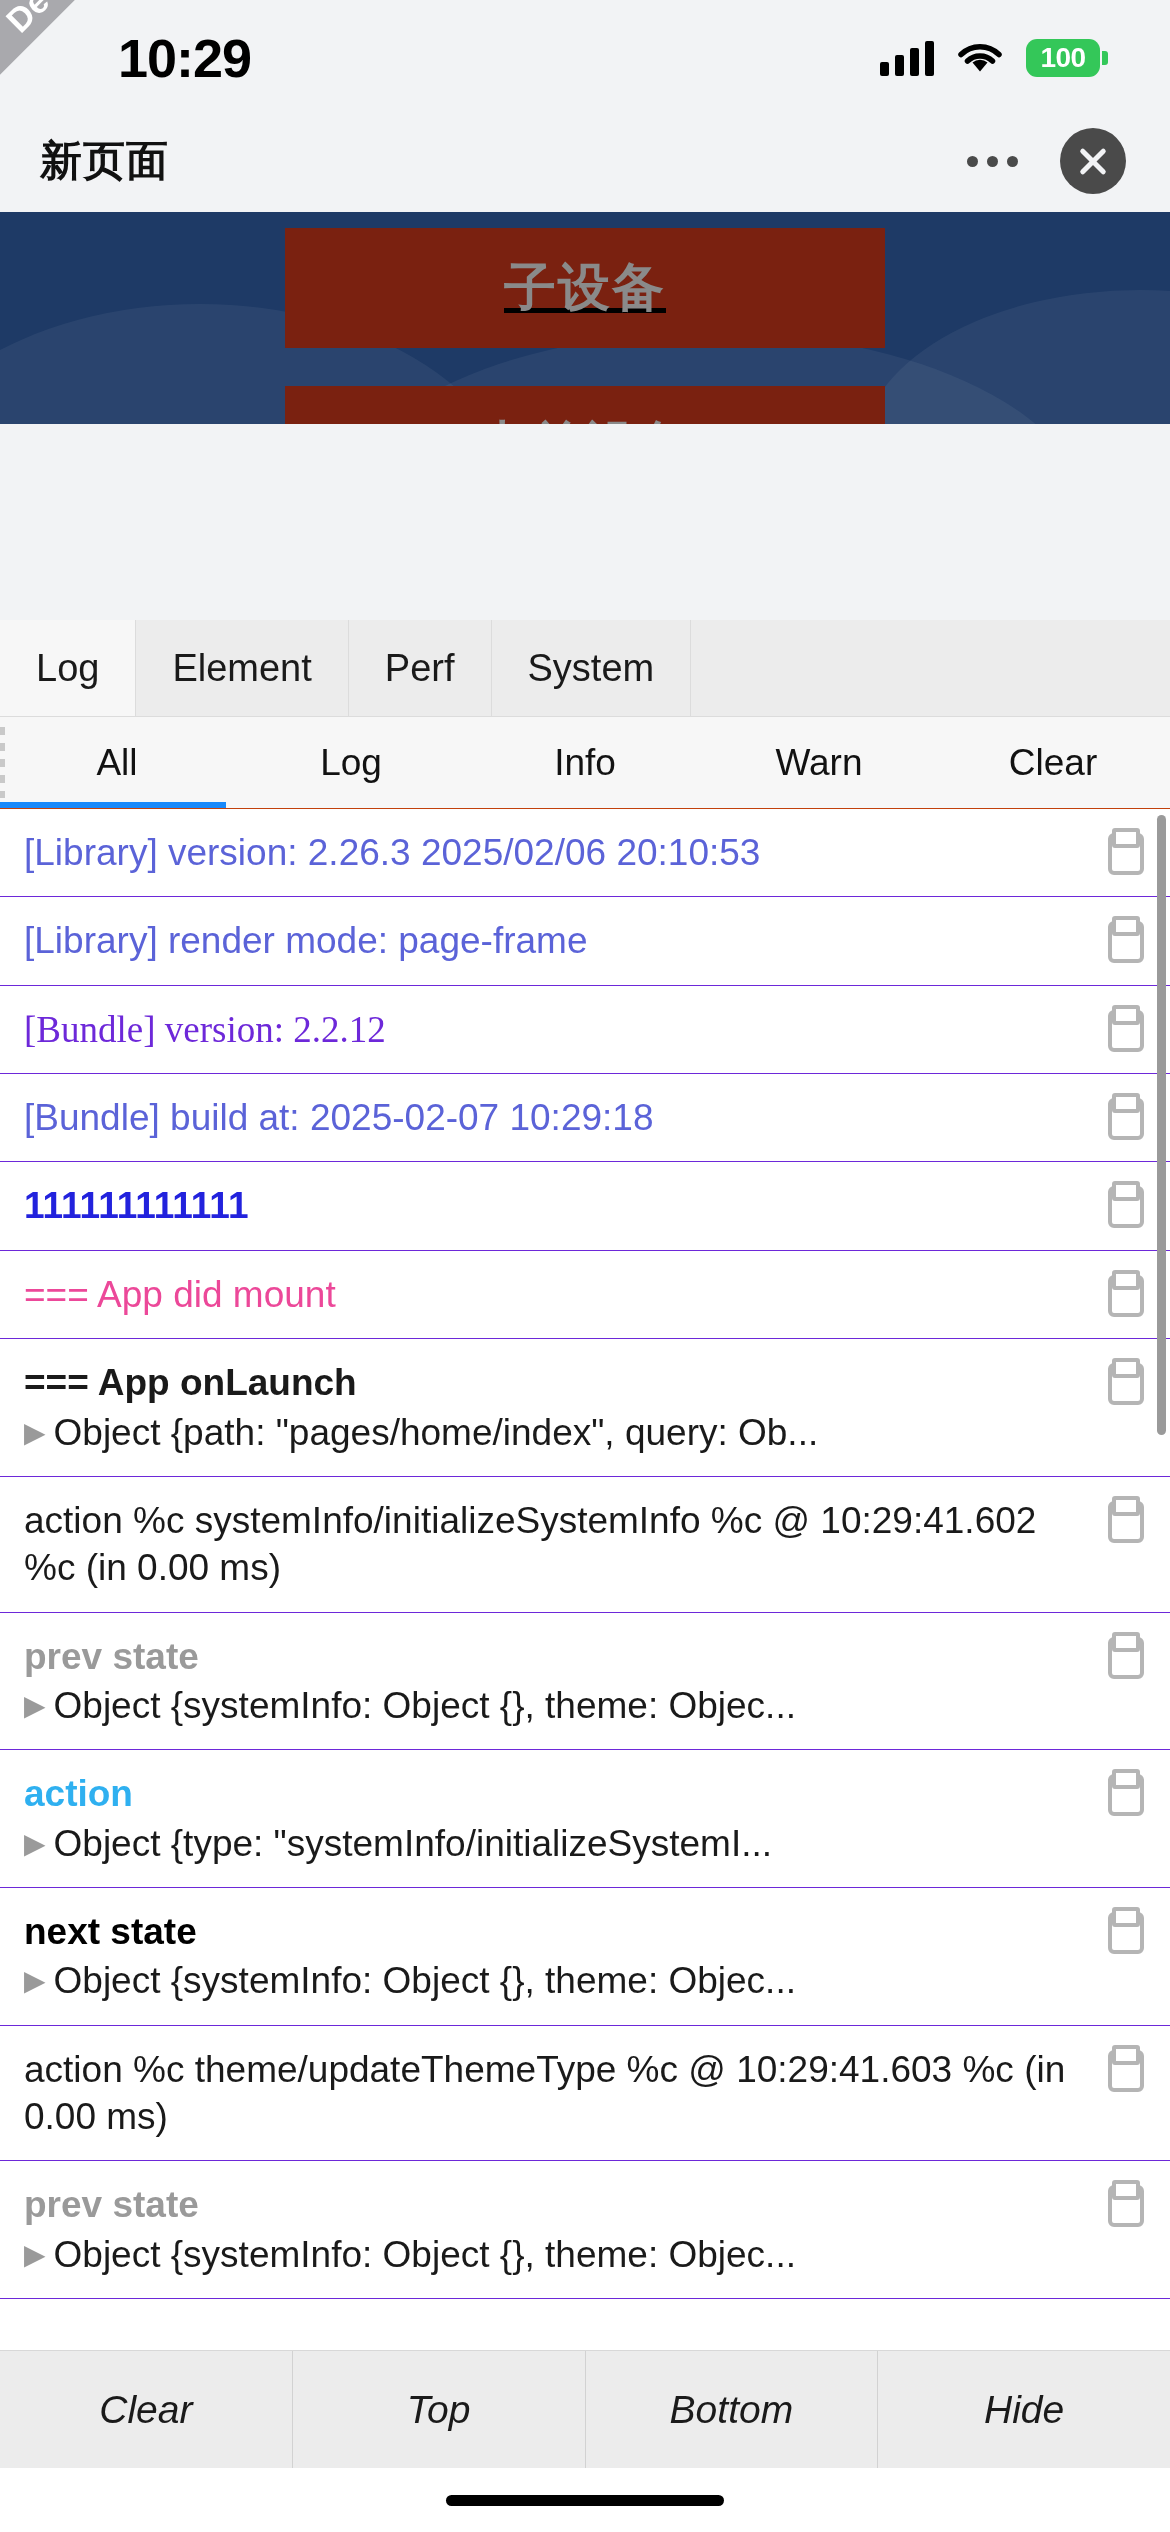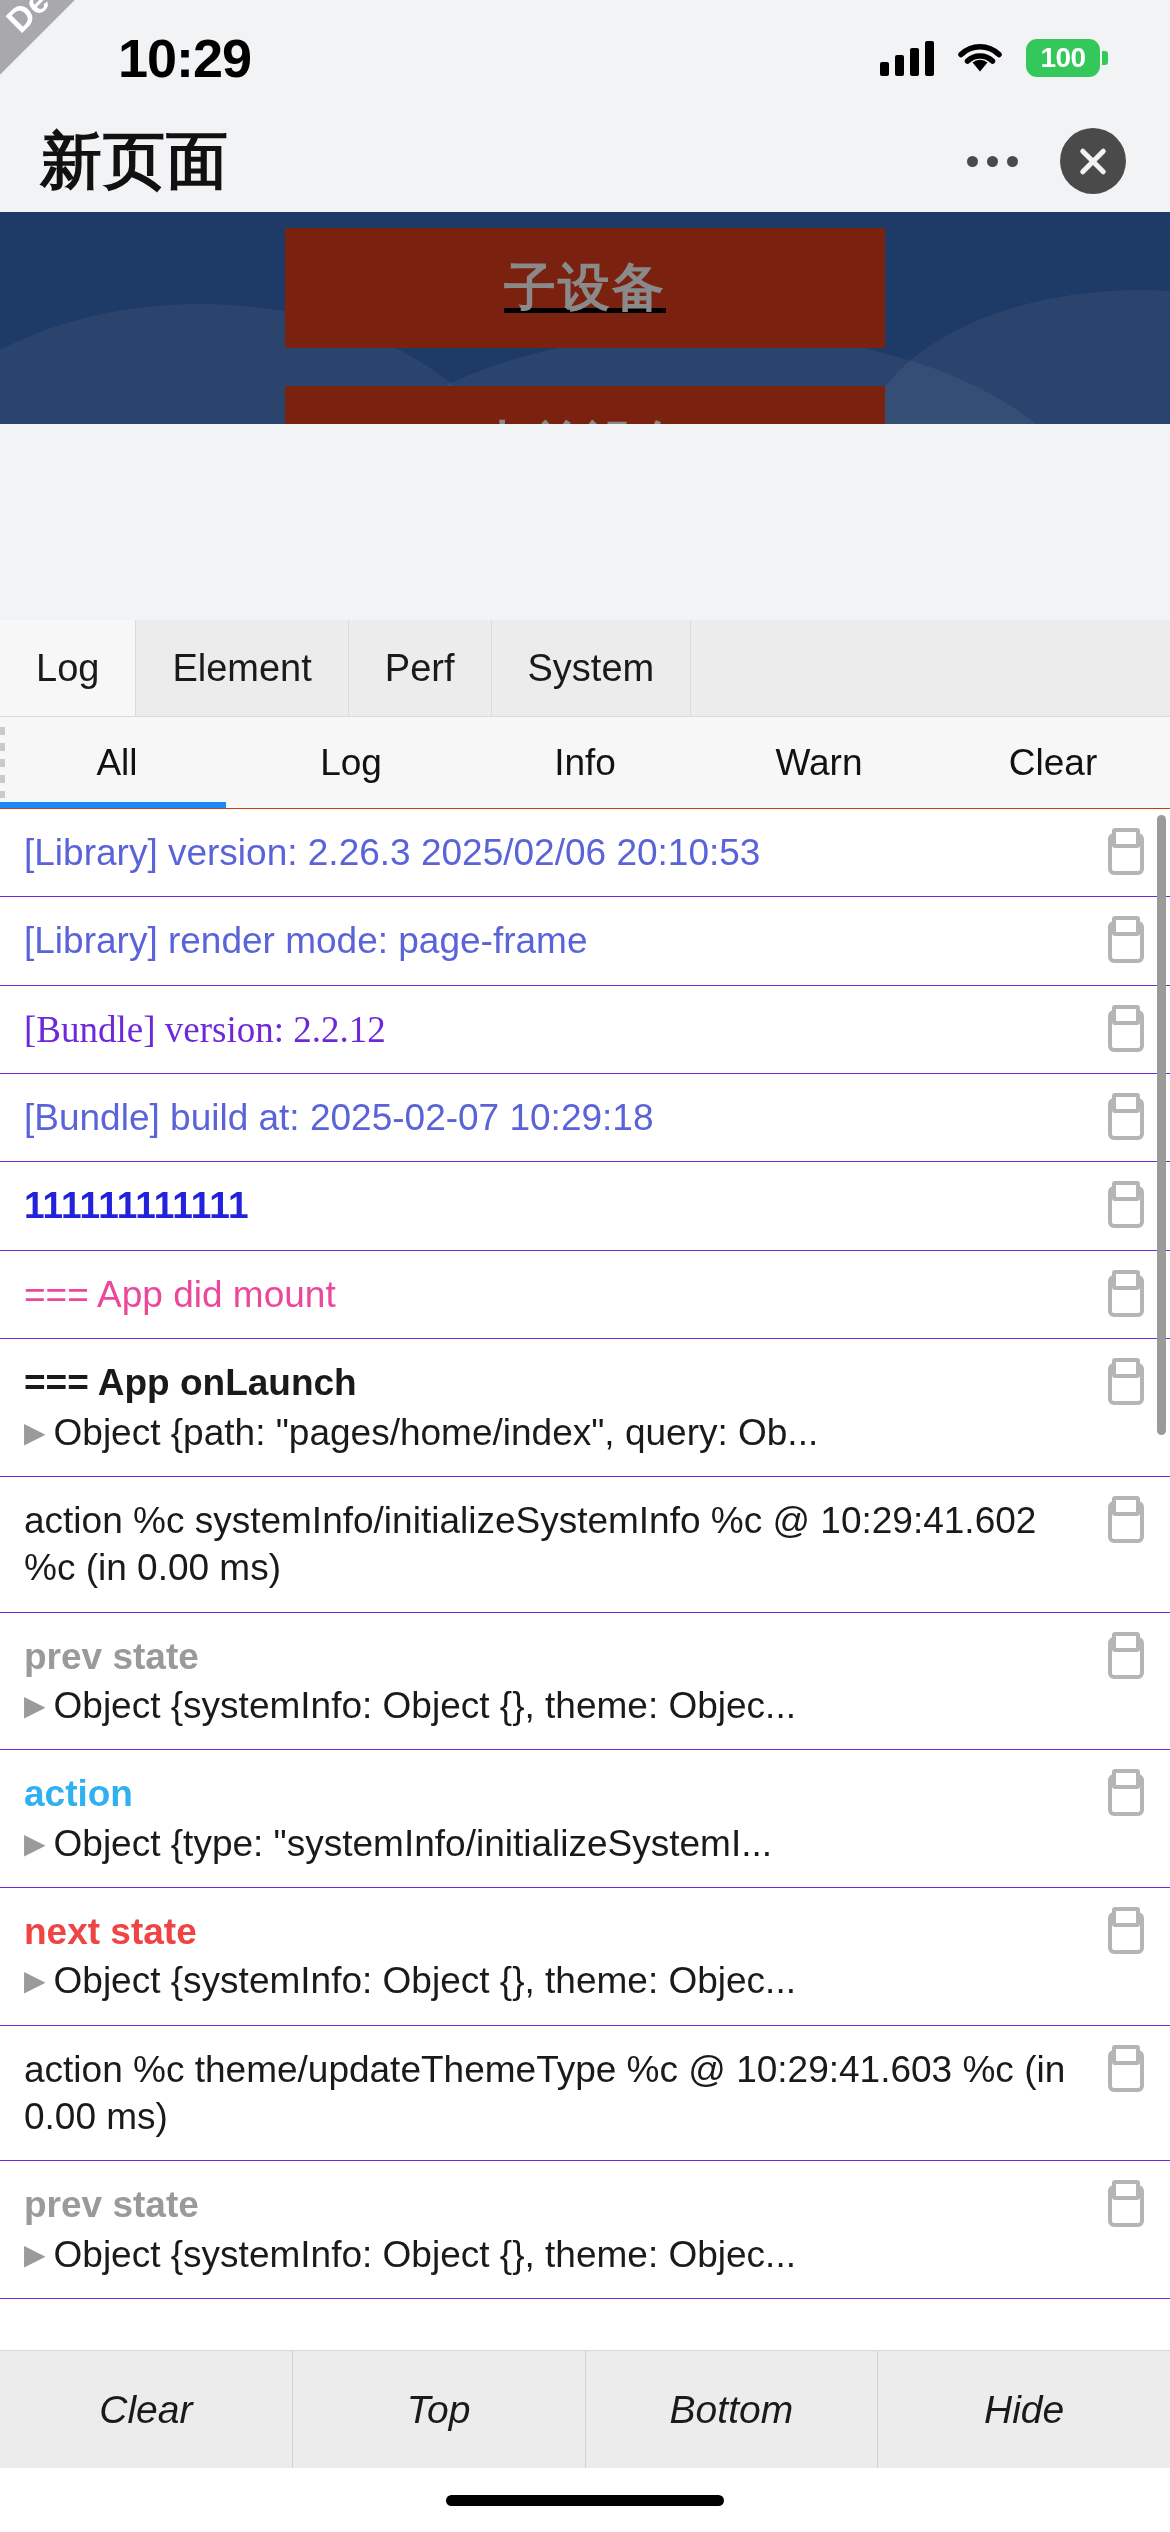--- a/index.html
+++ b/index.html
@@ -103,21 +103,21 @@
   
   .nav-bar {
     height: 102px;
     background: #f2f3f5;
     display: flex;
     align-items: center;
     justify-content: space-between;
     padding: 0 44px 0 40px;
   }
   .nav-title {
-    font-size: 62px;
+    font-size: 42px;
     font-weight: 600;
     color: #111;
     letter-spacing: 1px;
   }
   .nav-actions { display: flex; align-items: center; gap: 42px; }
   .dots-icon { display: flex; gap: 9px; align-items: center; }
   .dots-icon span {
     width: 11px; height: 11px; border-radius: 50%;
     background: #4a4a4a;
   }
@@ -473,21 +473,21 @@
         </div>
         <div class="log-row">
           <div class="log-text">
             <span class="log-label" style="color: rgb(47, 176, 240); font-weight: 700;">action</span>
             <span class="log-sub" style="color: rgb(26, 26, 26);"><span class="tri">▶</span>Object {type: "systemInfo/initializeSystemI...</span>
           </div>
           <div class="copy-icon"></div>
         </div>
         <div class="log-row">
           <div class="log-text">
-            <span class="log-label" style="color: #ef4444; font-weight: 700;">next state</span>
+            <span class="log-label" style="color: #000000; font-weight: 700;">next state</span>
             <span class="log-sub" style="color: rgb(26, 26, 26);"><span class="tri">▶</span>Object {systemInfo: Object {}, theme: Objec...</span>
           </div>
           <div class="copy-icon"></div>
         </div>
         <div class="log-row">
           <div class="log-text"><span style="color: rgb(26, 26, 26);">action  %c theme/updateThemeType  %c @ 10:29:41.603 %c (in 0.00 ms)</span></div>
           <div class="copy-icon"></div>
         </div>
         <div class="log-row">
           <div class="log-text">

